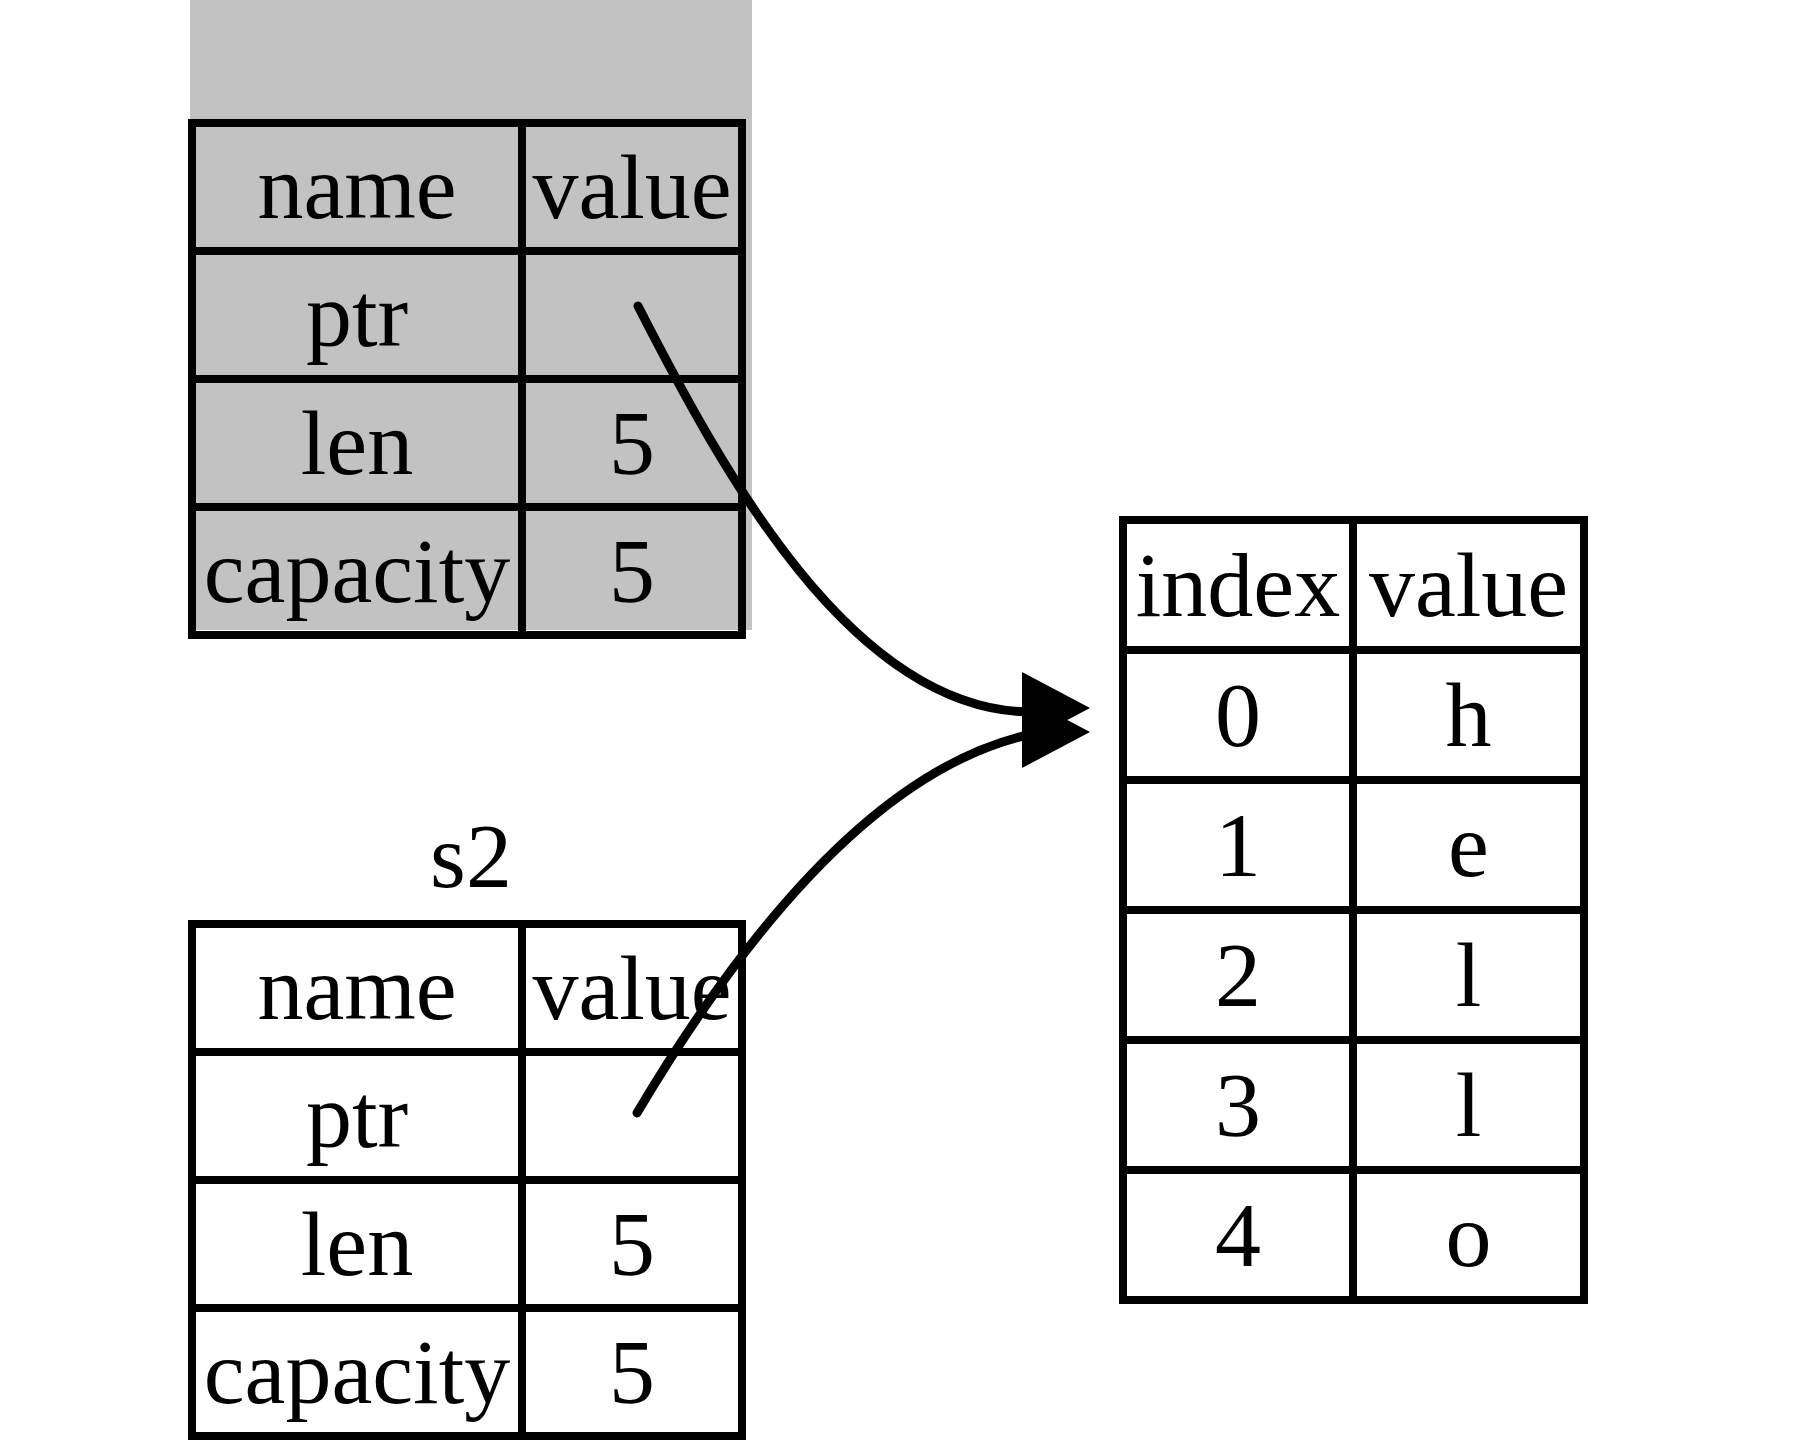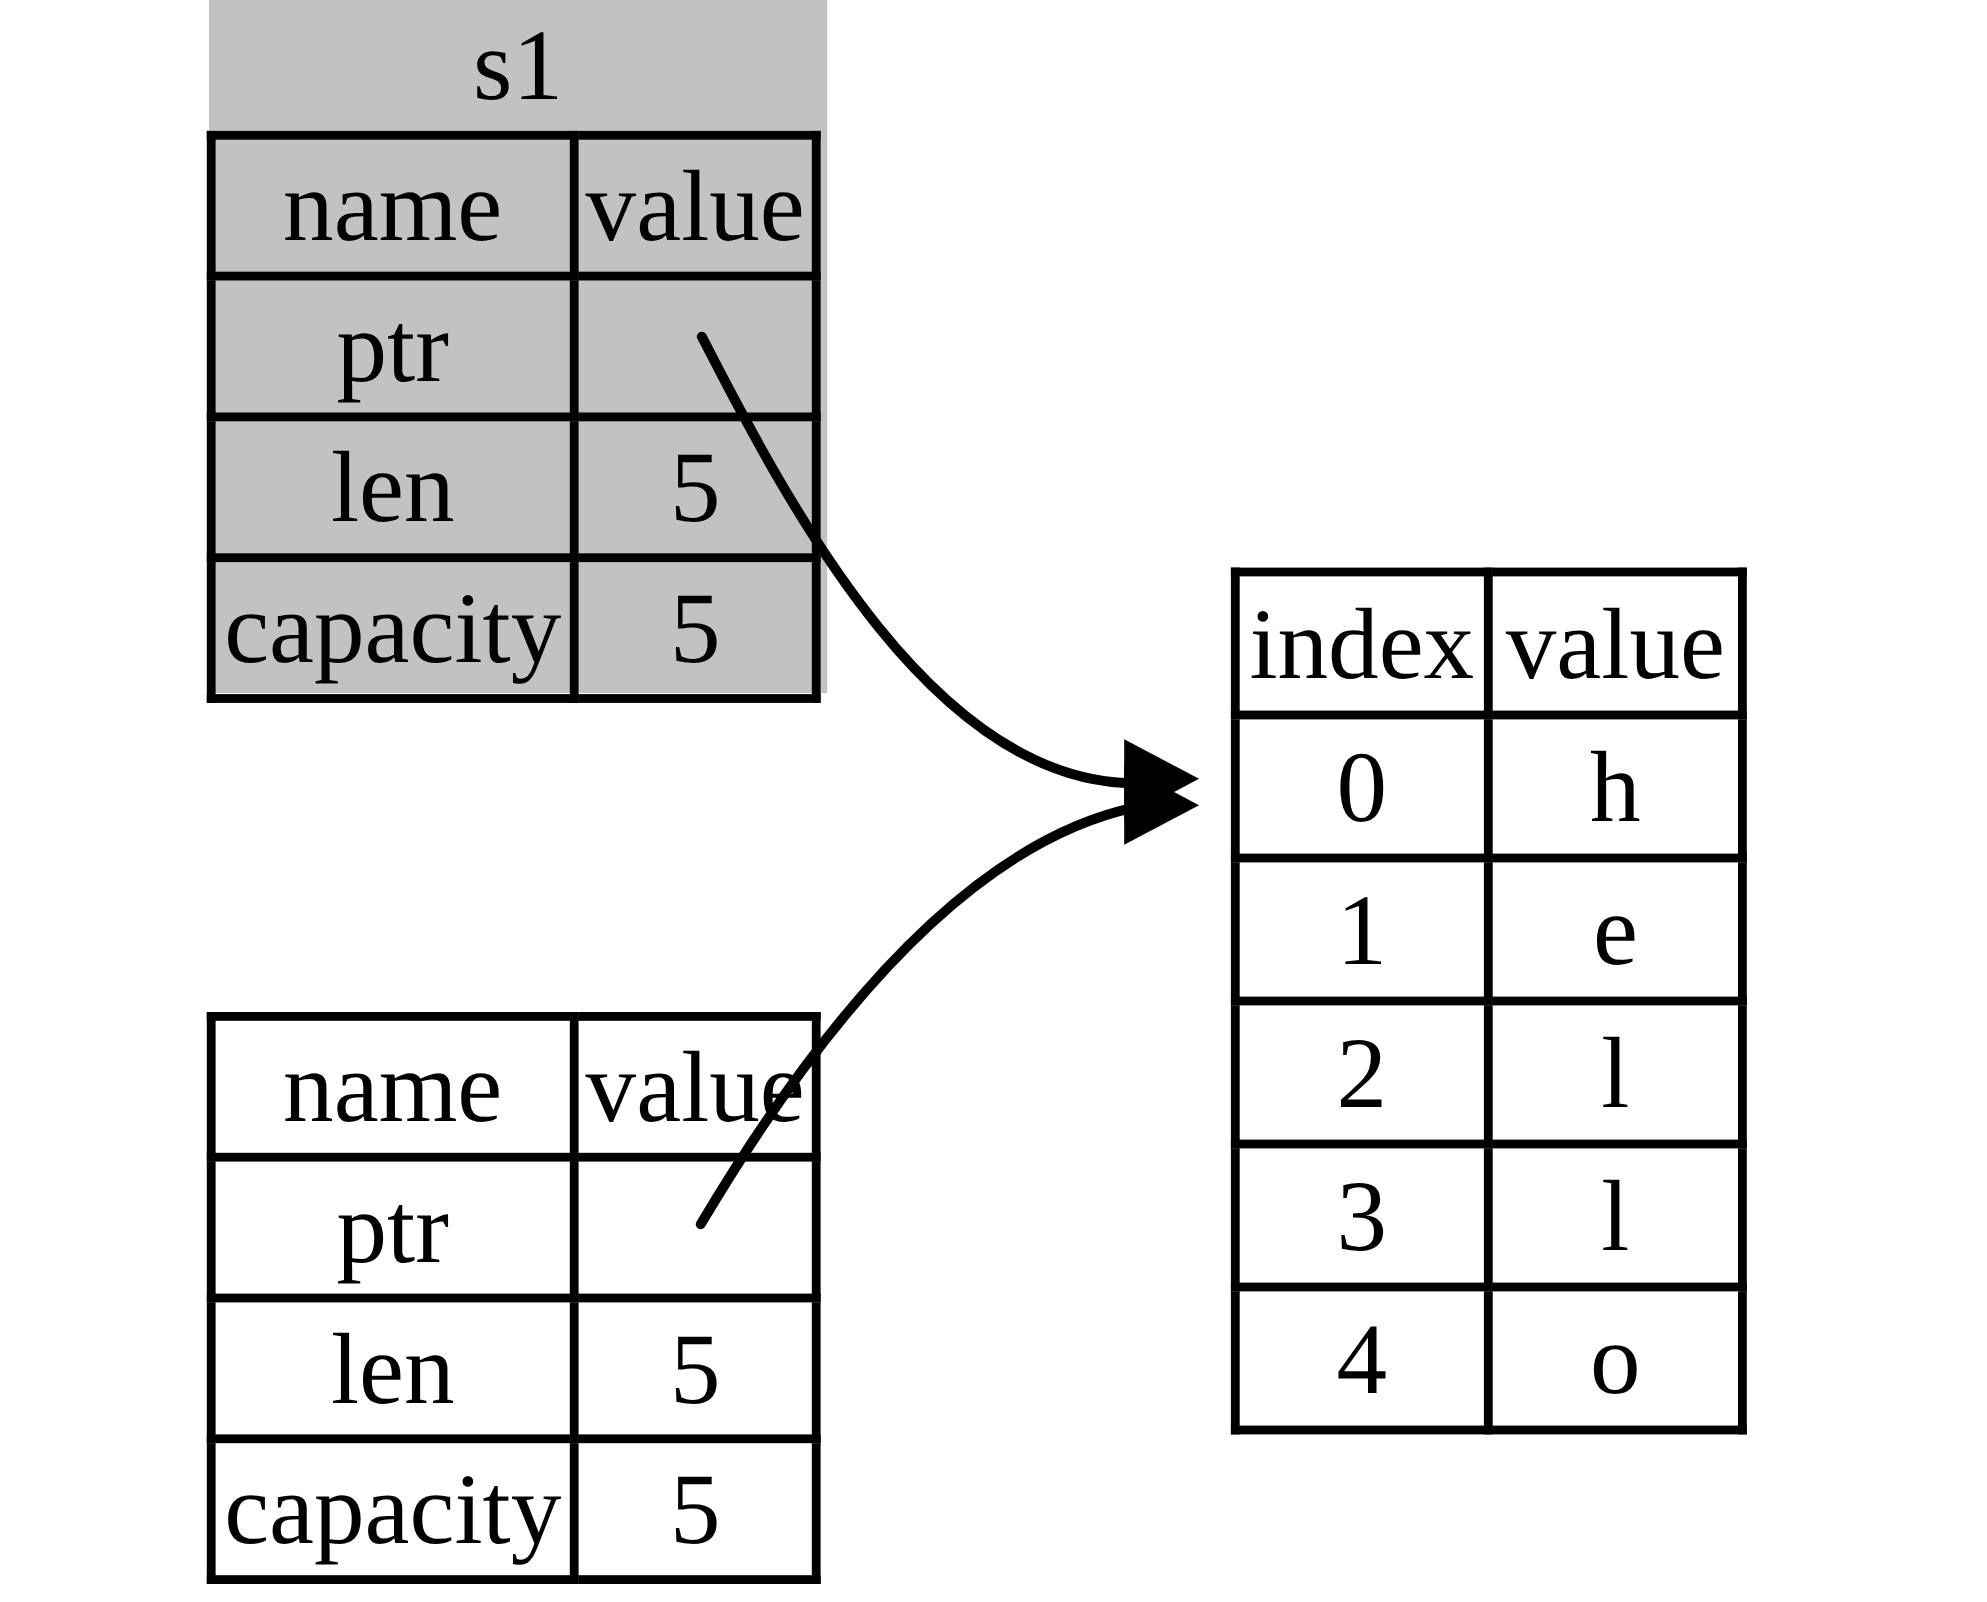--- a/index.html
+++ b/index.html
@@ -54,21 +54,20 @@
     pointer-events:none;
   }
 </style>
 </head>
 <body>
 
 <div class="canvas">
 
   <div class="gray-bg"></div>
 
-  <div class="stack-title title-s1">s1</div>
 
   <table class="t-s1">
     <tbody>
         <tr>
       <th class="col-name">name</th>
       <th class="col-value">value</th>
     </tr>
     <tr>
       <td class="col-name">ptr</td>
       <td class="col-value"></td>
@@ -77,20 +76,21 @@
       <td class="col-name">len</td>
       <td class="col-value">5</td>
     </tr>
     <tr>
       <td class="col-name">capacity</td>
       <td class="col-value">5</td>
     </tr>
   </tbody>
     </table>
 
+  <div class="stack-title title-s2">s2</div>
 
   <table class="t-s2">
     <tbody>
         <tr>
       <th class="col-name">name</th>
       <th class="col-value">value</th>
     </tr>
     <tr>
       <td class="col-name">ptr</td>
       <td class="col-value"></td>

